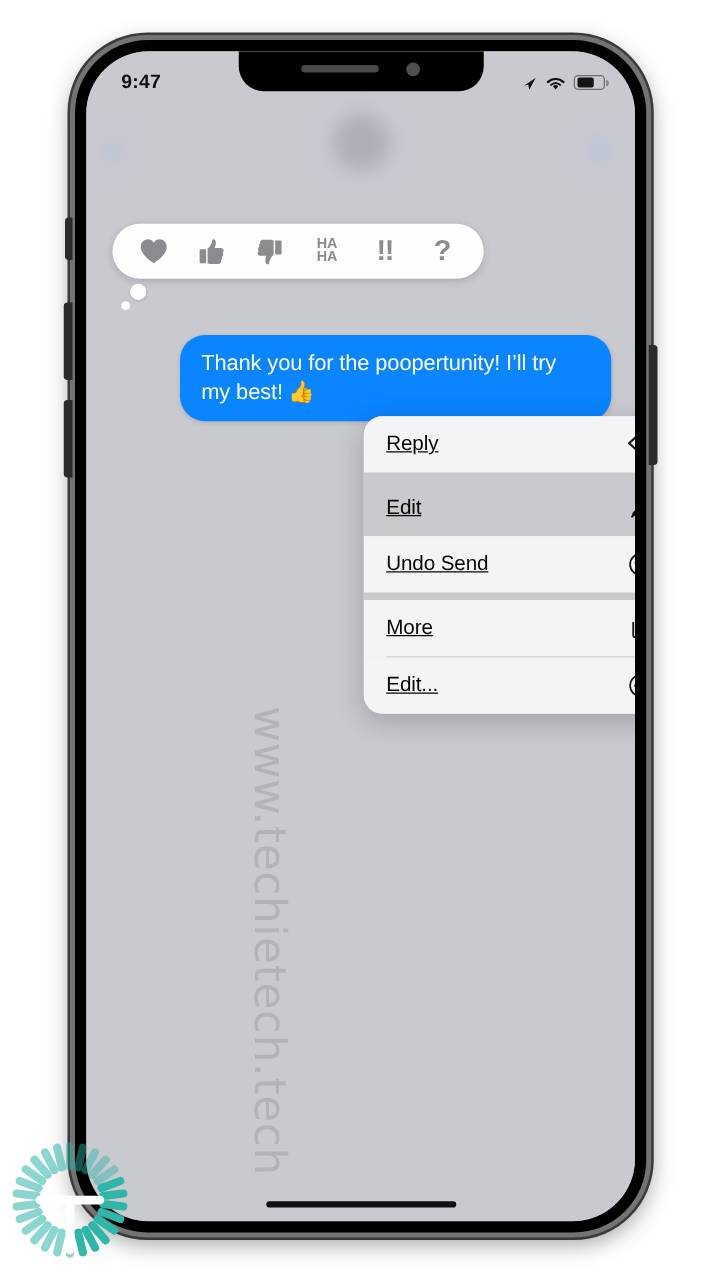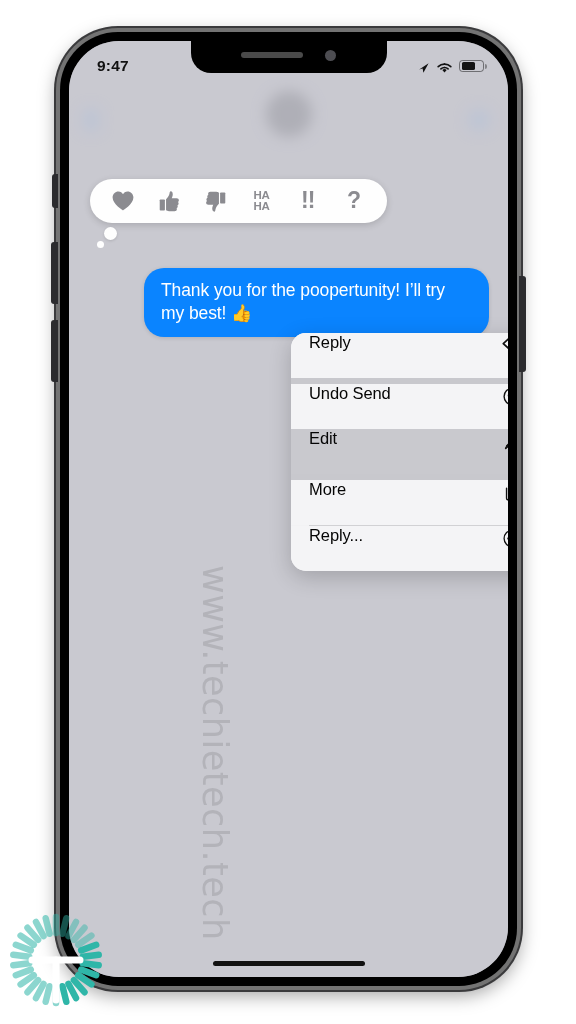--- a/index.html
+++ b/index.html
@@ -269,28 +269,29 @@
     width: 250px;
     border-radius: 15px;
     overflow: hidden;
     z-index: 32;
     box-shadow: 0 6px 22px rgba(0,0,0,.2);
     background: #f2f2f4;
     backdrop-filter: blur(8px);
   }
   .ctx-item {
     display: flex;
-    align-items: flex-start;
+    align-items: center;
     justify-content: space-between;
     height: 45px;
     padding: 0 17px 0 18px;
     background: #f4f4f6;
     font-size: 16.5px;
     color: #050505;
     letter-spacing: -.1px;
+    text-decoration: underline;
   }
   .ctx-item.highlighted { background: #c9c9ce; }
   .ctx-sep {
     height: 0.7px;
     background: rgba(60,60,67,.18);
     margin-left: 18px;
   }
   .ctx-gap {
     height: 6px;
     background: #c8c8cd;
@@ -458,57 +459,57 @@
         <div class="ctx-item">
           <span>Reply</span>
           <span class="ctx-icon">
             <svg viewBox="0 0 24 22" width="22" height="20">
               <path d="M9 3.4 L9 6.6 C15.5 6.9 20.4 10.6 21.4 18.4 C19 13.9 15 12 9 12.1 L9 15.4 L2.4 9.4 Z" fill="none" stroke="#111" stroke-width="1.9" stroke-linejoin="round" stroke-linecap="round"></path>
             </svg>
           </span>
         </div>
         <div class="ctx-gap"></div>
 
+        <div class="ctx-item highlighted">
+          <span>Edit</span>
+          <span class="ctx-icon">
+            <svg viewBox="0 0 24 24" width="21" height="21">
+              <path d="M4.2 19.8 L18.9 5.1" stroke="#111" stroke-width="1.8" stroke-linecap="round" fill="none"></path>
+              <path d="M4.2 19.8 L5.4 16 L18.9 5.1 L20.4 7.1 L6.6 18.1 Z" fill="#111" stroke="#111" stroke-width="1" stroke-linejoin="round"></path>
+            </svg>
+          </span>
+        </div>
+
         <div class="ctx-item">
           <span>Undo Send</span>
           <span class="ctx-icon">
             <svg viewBox="0 0 24 24" width="21" height="21">
               <circle cx="12" cy="12" r="9.6" fill="none" stroke="#111" stroke-width="1.6"></circle>
               <path d="M14.6 16.2 C15.9 15.1 16 13 14.7 11.8 C13.4 10.6 11.2 10.7 10.1 12 L8.4 13.9" fill="none" stroke="#111" stroke-width="1.6" stroke-linecap="round"></path>
               <path d="M7.3 10.6 L8.2 14.3 L11.8 13.5" fill="none" stroke="#111" stroke-width="1.6" stroke-linejoin="round" stroke-linecap="round"></path>
             </svg>
           </span>
         </div>
-
-        <div class="ctx-item highlighted">
-          <span>Edit</span>
-          <span class="ctx-icon">
-            <svg viewBox="0 0 24 24" width="21" height="21">
-              <path d="M4.2 19.8 L18.9 5.1" stroke="#111" stroke-width="1.8" stroke-linecap="round" fill="none"></path>
-              <path d="M4.2 19.8 L5.4 16 L18.9 5.1 L20.4 7.1 L6.6 18.1 Z" fill="#111" stroke="#111" stroke-width="1" stroke-linejoin="round"></path>
-            </svg>
-          </span>
-        </div>
         <div class="ctx-gap"></div>
 
         <div class="ctx-item">
           <span>More</span>
           <span class="ctx-icon">
             <svg viewBox="0 0 24 24" width="21" height="21">
               <path d="M9.4 2.8 L16.6 2.8 C17.6 2.8 18.4 3.6 18.4 4.6 L18.4 14.4 C18.4 15.4 17.6 16.2 16.6 16.2 L9.4 16.2 C8.4 16.2 7.6 15.4 7.6 14.4 L7.6 4.6 C7.6 3.6 8.4 2.8 9.4 2.8 Z" fill="none" stroke="#111" stroke-width="1.6"></path>
               <path d="M5.2 7 L5.2 18.2 C5.2 19.4 6.2 20.4 7.4 20.4 L14.6 20.4" fill="none" stroke="#111" stroke-width="1.6" stroke-linecap="round"></path>
             </svg>
           </span>
         </div>
         <div class="ctx-sep"></div>
 
         <div class="ctx-sep"></div>
 
         <div class="ctx-item">
-          <span>Reply...</span>
+          <span>Edit...</span>
           <span class="ctx-icon">
             <svg viewBox="0 0 24 24" width="21" height="21">
               <circle cx="12" cy="12" r="9.6" fill="none" stroke="#111" stroke-width="1.5"></circle>
               <circle cx="7.4" cy="12" r="1.35" fill="#111"></circle>
               <circle cx="12" cy="12" r="1.35" fill="#111"></circle>
               <circle cx="16.6" cy="12" r="1.35" fill="#111"></circle>
             </svg>
           </span>
         </div>
 

